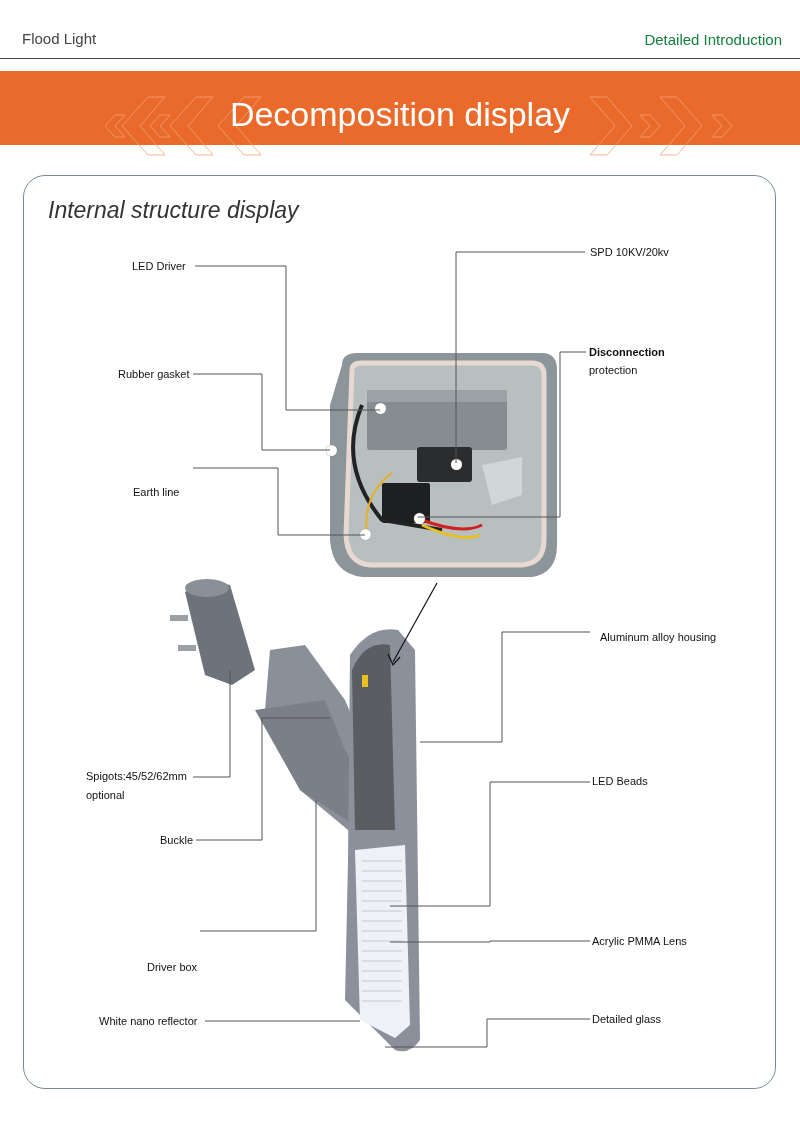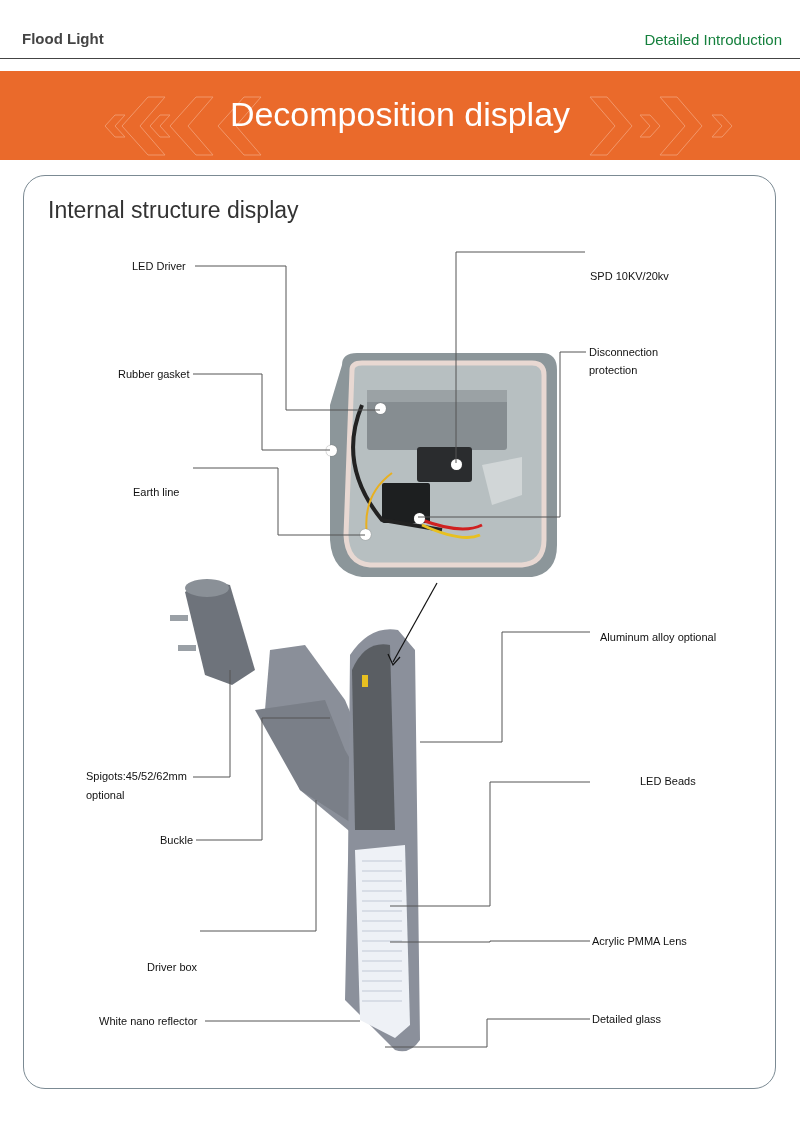--- a/index.html
+++ b/index.html
@@ -1,24 +1,24 @@
 <!DOCTYPE html>
 <html><head>
 <meta charset="utf-8">
 <style>
   html,body{margin:0;padding:0;background:#fff;}
   body{width:800px;height:1127px;position:relative;overflow:hidden;font-family:"Liberation Sans",sans-serif;color:#222;}
-  .hdr-left{position:absolute;left:22px;top:30px;font-size:15px;color:#444;font-weight:bold;}
+  .hdr-left{position:absolute;left:22px;top:30px;font-size:15px;color:#444;}
   .hdr-right{position:absolute;right:18px;top:31px;font-size:15px;color:#15803d;}
   .hdr-rule{position:absolute;left:0;top:58px;width:800px;height:1px;background:#444;}
-  .banner{position:absolute;left:0;top:71px;width:800px;height:89px;background:#ea6a2b;}
+  .banner{position:absolute;left:0;top:71px;width:800px;height:74px;background:#ea6a2b;}
   .banner-title{position:absolute;left:0;width:800px;top:24px;text-align:center;color:#fff;font-size:34px;}
   .banner svg{position:absolute;top:0;left:0;}
   .panel{position:absolute;left:23px;top:175px;width:753px;height:914px;border:1.5px solid #7b8a93;border-radius:22px;box-sizing:border-box;}
-  .section-title{position:absolute;left:48px;top:197px;font-size:23px;color:#333;}
+  .section-title{position:absolute;left:48px;top:197px;font-size:23px;color:#333;font-style:italic;}
   .lbl{position:absolute;font-size:11px;color:#111;white-space:nowrap;line-height:18px;}
   svg.lines{position:absolute;left:0;top:0;}
   .photo{position:absolute;}
   .dot{position:absolute;width:11px;height:11px;border-radius:50%;background:#fff;box-shadow:0 0 1px #666;}
 </style>
 </head>
 <body>
 
 <div class="hdr-left">Flood Light</div>
 <div class="hdr-right">Detailed Introduction</div>
@@ -112,24 +112,24 @@
   </g>
   <g stroke="#111" stroke-width="1.2" fill="none">
     <line x1="437" y1="583" x2="393" y2="662"></line>
     <polyline points="388,654 393,665 400,657"></polyline>
   </g>
 </svg>
 
 <div class="lbl" style="left:132px;top:257px;">LED Driver</div>
 <div class="lbl" style="left:118px;top:365px;">Rubber gasket</div>
 <div class="lbl" style="left:133px;top:459px;margin-top:24px;">Earth line</div>
-<div class="lbl" style="left:590px;top:243px;margin-top:24px;">SPD 10KV/20kv</div>
-<div class="lbl" style="left:589px;top:343px;">Disconnection</div>
+<div class="lbl" style="left:590px;top:243px;">SPD 10KV/20kv</div>
+<div class="lbl" style="left:589px;top:343px;font-weight:bold;">Disconnection</div>
 <div class="lbl" style="left:589px;top:361px;">protection</div>
-<div class="lbl" style="left:600px;top:628px;">Aluminum alloy optional</div>
+<div class="lbl" style="left:600px;top:628px;">Aluminum alloy housing</div>
 <div class="lbl" style="left:86px;top:767px;">Spigots:45/52/62mm</div>
 <div class="lbl" style="left:86px;top:786px;">optional</div>
 <div class="lbl" style="left:160px;top:831px;">Buckle</div>
-<div class="lbl" style="left:624px;top:772px;padding-left:16px;">LED Beads</div>
+<div class="lbl" style="left:576px;top:772px;padding-left:16px;">LED Beads</div>
 <div class="lbl" style="left:147px;top:922px;margin-top:36px;">Driver box</div>
 <div class="lbl" style="left:592px;top:932px;">Acrylic PMMA Lens</div>
 <div class="lbl" style="left:99px;top:1012px;">White nano reflector</div>
 <div class="lbl" style="left:592px;top:1010px;">Detailed glass</div>
 
 </body></html>

